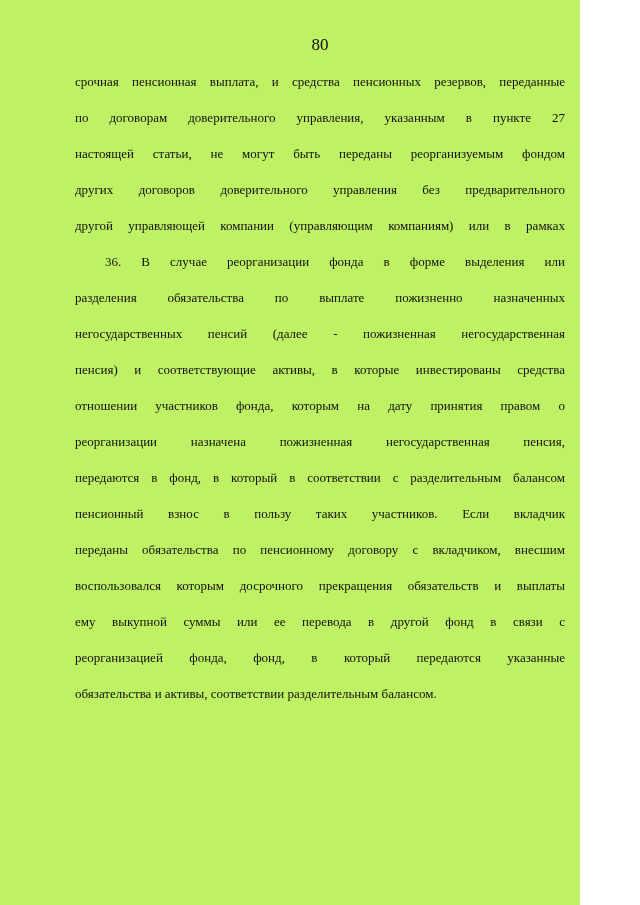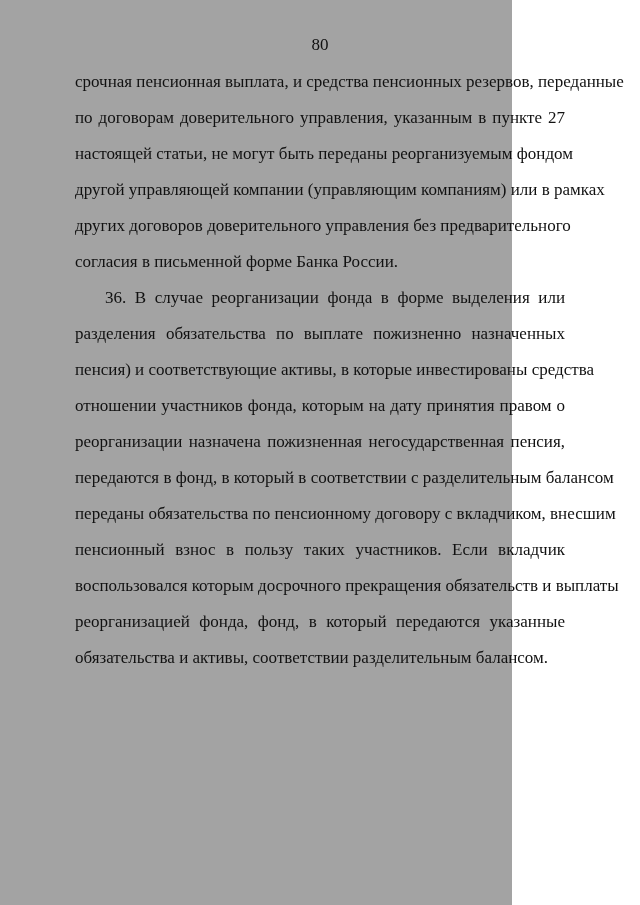--- a/index.html
+++ b/index.html
@@ -1,58 +1,59 @@
 <!DOCTYPE html>
 <html><head>
   <meta charset="utf-8">
   <style>
     html, body { margin: 0; padding: 0; background: #ffffff; }
     body { width: 640px; height: 905px; position: relative; overflow: hidden; }
     .page {
-      position: absolute; left: 0; top: 0; width: 512px; height: 905px;
-      background: #a3a3a3; color: #111111;
+      position: absolute; left: 0; top: 0; width: 580px; height: 905px;
+      background: #bef264; color: #111111;
       font-family: "Liberation Serif", "DejaVu Serif", serif;
     }
     .page-number {
       position: absolute; top: 35px; left: 0; width: 640px;
       text-align: center; font-size: 17px; line-height: 20px;
     }
     .body {
       position: absolute; left: 75px; top: 70px; width: 490px;
     }
     .line {
       display: block; height: 36px; line-height: 24px;
-      font-size: 17px; white-space: nowrap;
+      font-size: 13px; white-space: nowrap;
       text-align: justify; text-align-last: justify;
     }
     .line.last { text-align-last: left; }
     .line.indent { padding-left: 30px; }
   </style>
 </head>
 <body>
 
 <div class="page">
   <div class="page-number">80</div>
 
   <div class="body">
     <div>
       <span class="line">срочная пенсионная выплата, и средства пенсионных резервов, переданные</span>
       <span class="line">по договорам доверительного управления, указанным в пункте 27</span>
       <span class="line">настоящей статьи, не могут быть переданы реорганизуемым фондом</span>
+      <span class="line">других договоров доверительного управления без предварительного</span>
       <span class="line">другой управляющей компании (управляющим компаниям) или в рамках</span>
-      <span class="line">других договоров доверительного управления без предварительного</span>
-      <span class="line last">согласия в письменной форме Банка России.</span>
     </div>
     <div>
       <span class="line indent">36. В случае реорганизации фонда в форме выделения или</span>
       <span class="line">разделения обязательства по выплате пожизненно назначенных</span>
+      <span class="line">негосударственных пенсий (далее - пожизненная негосударственная</span>
       <span class="line">пенсия) и соответствующие активы, в которые инвестированы средства</span>
       <span class="line">отношении участников фонда, которым на дату принятия правом о</span>
       <span class="line">реорганизации назначена пожизненная негосударственная пенсия,</span>
       <span class="line">передаются в фонд, в который в соответствии с разделительным балансом</span>
+      <span class="line">пенсионный взнос в пользу таких участников. Если вкладчик</span>
       <span class="line">переданы обязательства по пенсионному договору с вкладчиком, внесшим</span>
-      <span class="line">пенсионный взнос в пользу таких участников. Если вкладчик</span>
       <span class="line">воспользовался которым досрочного прекращения обязательств и выплаты</span>
+      <span class="line">ему выкупной суммы или ее перевода в другой фонд в связи с</span>
       <span class="line">реорганизацией фонда, фонд, в который передаются указанные</span>
       <span class="line last">обязательства и активы, соответствии разделительным балансом.</span>
     </div>
   </div>
 </div>
 
 </body></html>

